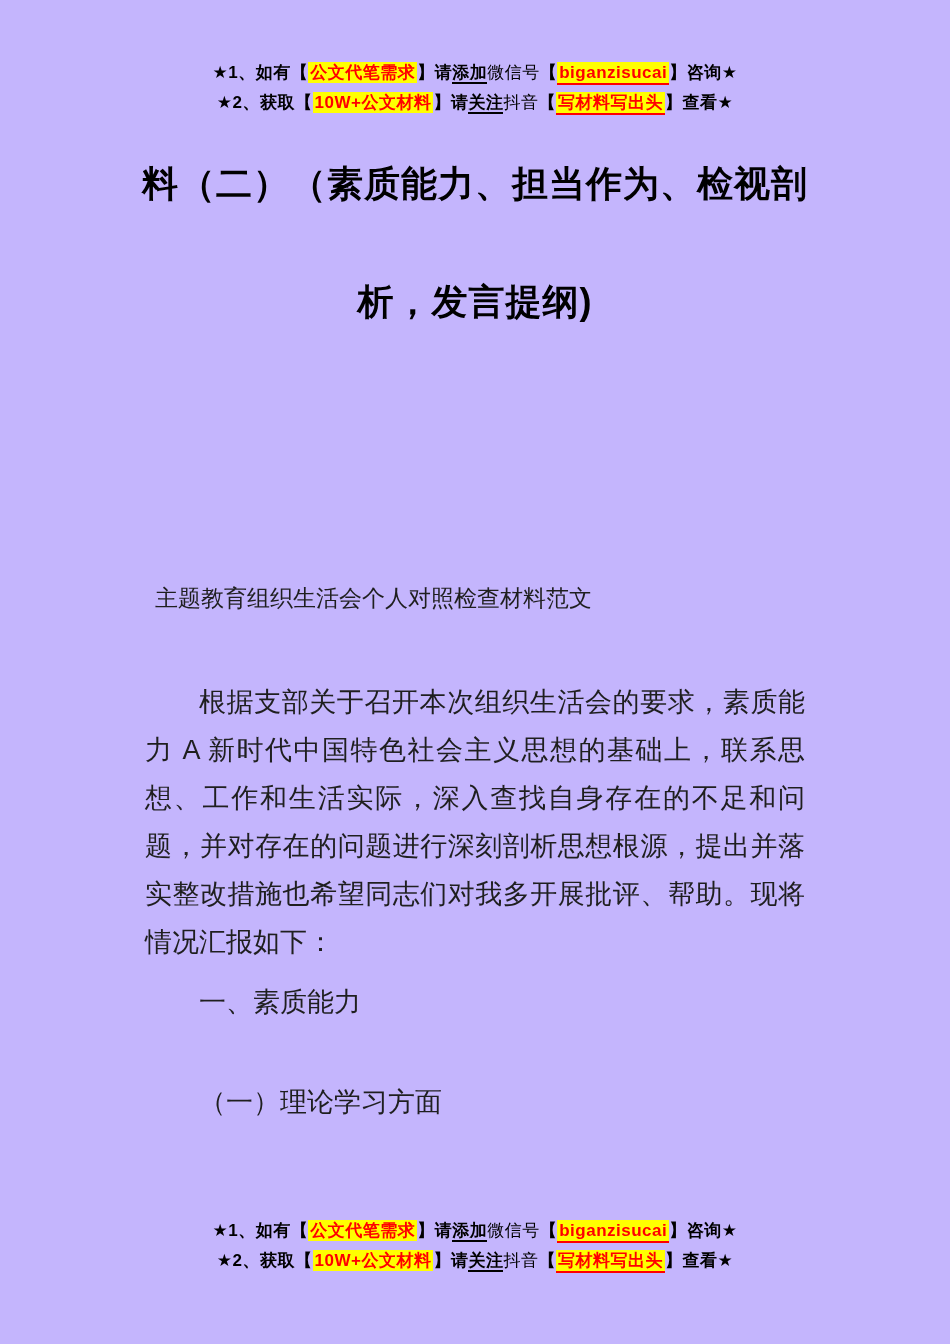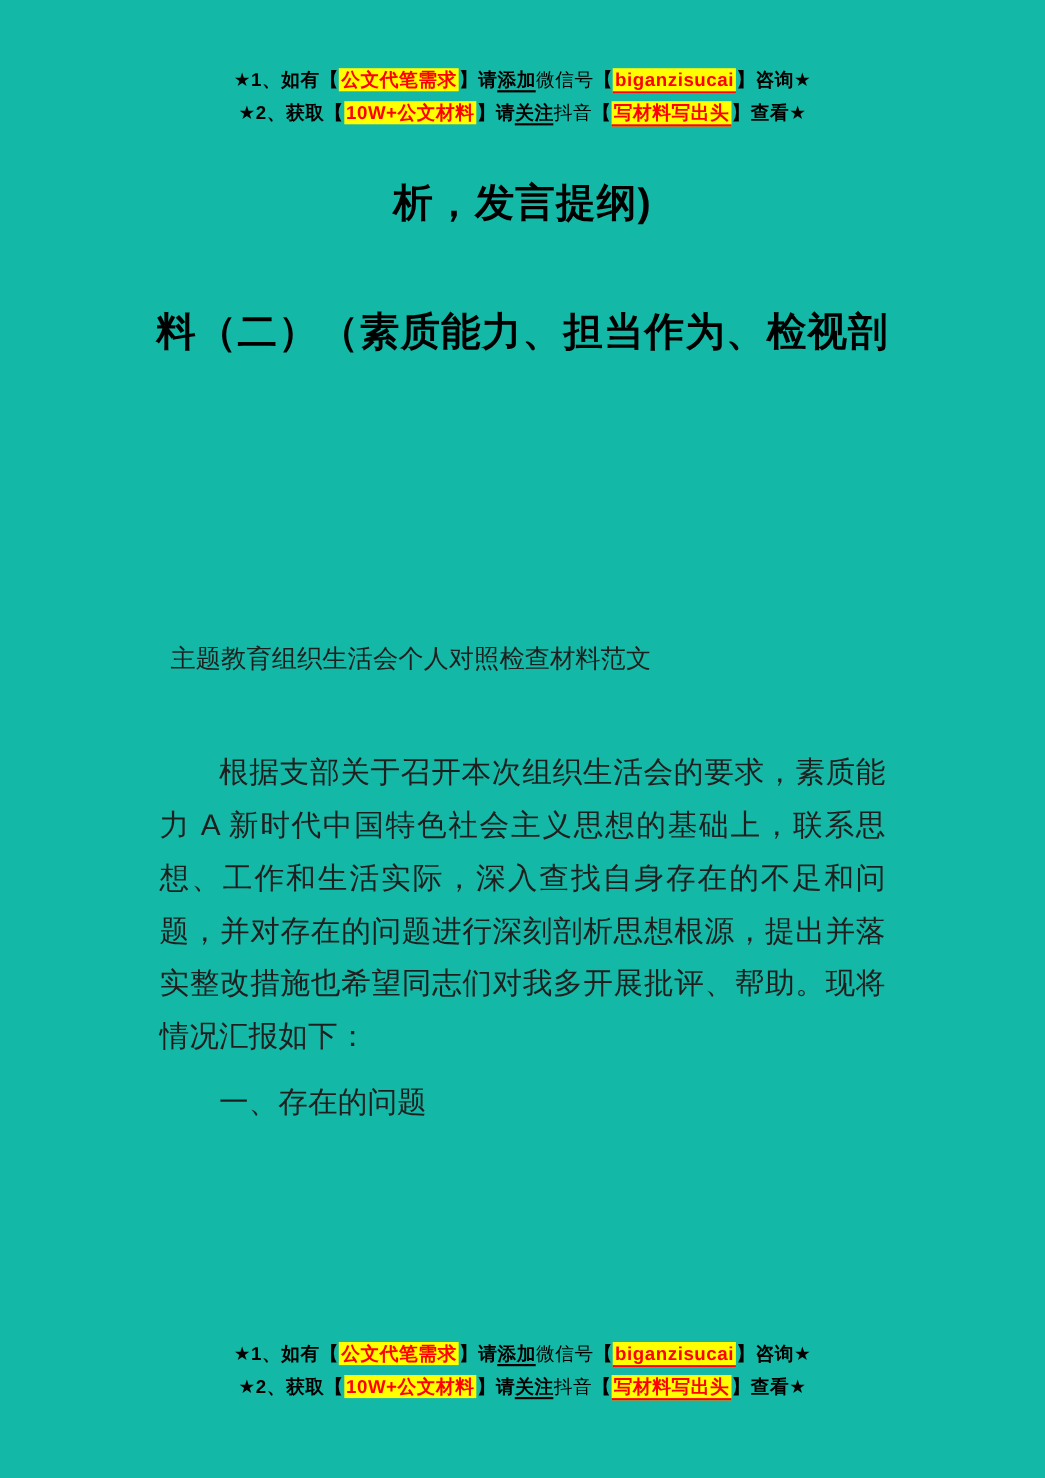--- a/index.html
+++ b/index.html
@@ -7,21 +7,21 @@
     --yellow: #ffff00;
     --body-text: #1f1f1f;
     --title-text: #000000;
   }
   * { margin: 0; padding: 0; box-sizing: border-box; }
   html, body { background: #ffffff; }
   .page {
     position: relative;
     width: 950px;
     height: 1344px;
-    background: #14b8a6;
+    background: #c4b5fd;
     font-family: "Liberation Sans", "DejaVu Sans", sans-serif;
     color: var(--body-text);
     overflow: hidden;
   }
 
   
   .promo {
     position: absolute;
     left: 0;
     width: 100%;
@@ -111,29 +111,30 @@
 <body>
 
 <div class="page">
 
   <div class="promo promo-top">
       <div><span class="seg-bold">★1、如有【</span><span class="seg-highlight">公文代笔需求</span><span class="seg-bold">】请</span><span class="seg-bold-underline">添加</span><span class="seg-regular">微信号</span><span class="seg-bold">【</span><span class="seg-highlight-underline">biganzisucai</span><span class="seg-bold">】咨询★</span></div>
       <div><span class="seg-bold">★2、获取【</span><span class="seg-highlight">10W+公文材料</span><span class="seg-bold">】请</span><span class="seg-bold-underline">关注</span><span class="seg-regular">抖音</span><span class="seg-bold">【</span><span class="seg-highlight-underline">写材料写出头</span><span class="seg-bold">】查看★</span></div>
     </div>
 
   <h1 class="doc-title">
+    <span class="title-line">料（二）（素质能力、担当作为、检视剖</span>
     <span class="title-line">析，发言提纲)</span>
-    <span class="title-line">料（二）（素质能力、担当作为、检视剖</span>
   </h1>
 
   <div class="subtitle">主题教育组织生活会个人对照检查材料范文</div>
 
   <p class="body-paragraph">根据支部关于召开本次组织生活会的要求，素质能力 A 新时代中国特色社会主义思想的基础上，联系思想、工作和生活实际，深入查找自身存在的不足和问题，并对存在的问题进行深刻剖析思想根源，提出并落实整改措施也希望同志们对我多开展批评、帮助。现将情况汇报如下：</p>
 
-  <div class="section-heading heading-1">一、存在的问题</div>
+  <div class="section-heading heading-1">一、素质能力</div>
 
+  <div class="section-heading heading-2">（一）理论学习方面</div>
 
   <div class="promo promo-bottom">
       <div><span class="seg-bold">★1、如有【</span><span class="seg-highlight">公文代笔需求</span><span class="seg-bold">】请</span><span class="seg-bold-underline">添加</span><span class="seg-regular">微信号</span><span class="seg-bold">【</span><span class="seg-highlight-underline">biganzisucai</span><span class="seg-bold">】咨询★</span></div>
       <div><span class="seg-bold">★2、获取【</span><span class="seg-highlight">10W+公文材料</span><span class="seg-bold">】请</span><span class="seg-bold-underline">关注</span><span class="seg-regular">抖音</span><span class="seg-bold">【</span><span class="seg-highlight-underline">写材料写出头</span><span class="seg-bold">】查看★</span></div>
     </div>
 
 </div>
 
 </body></html>

